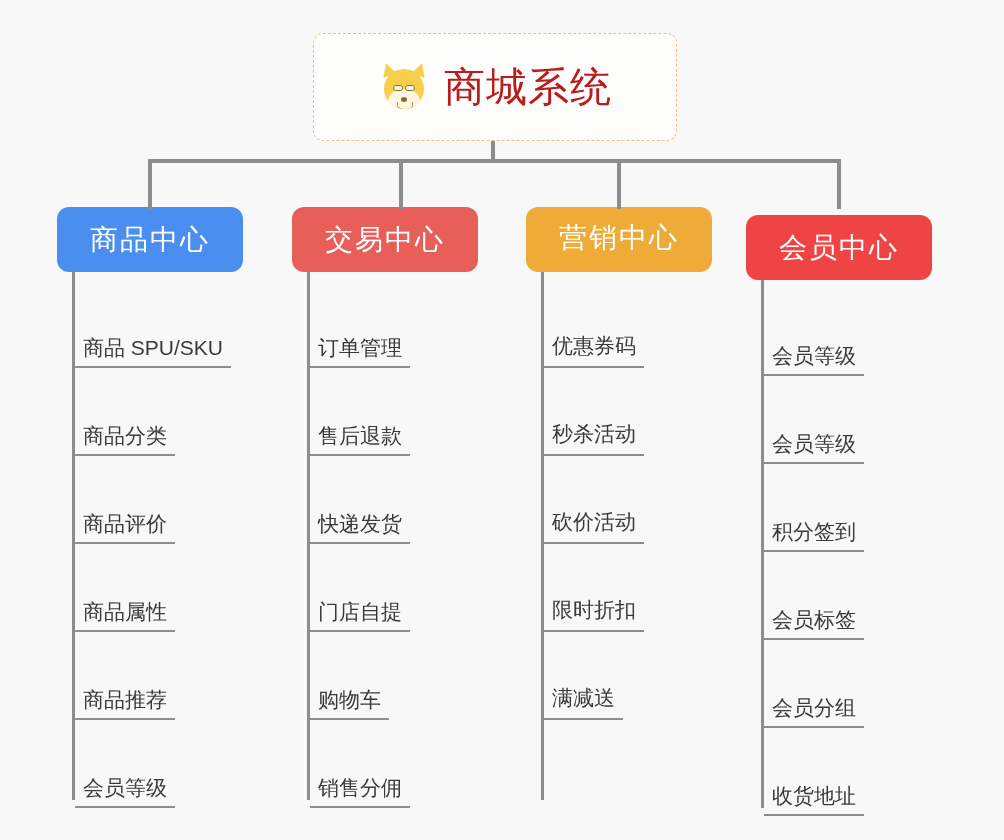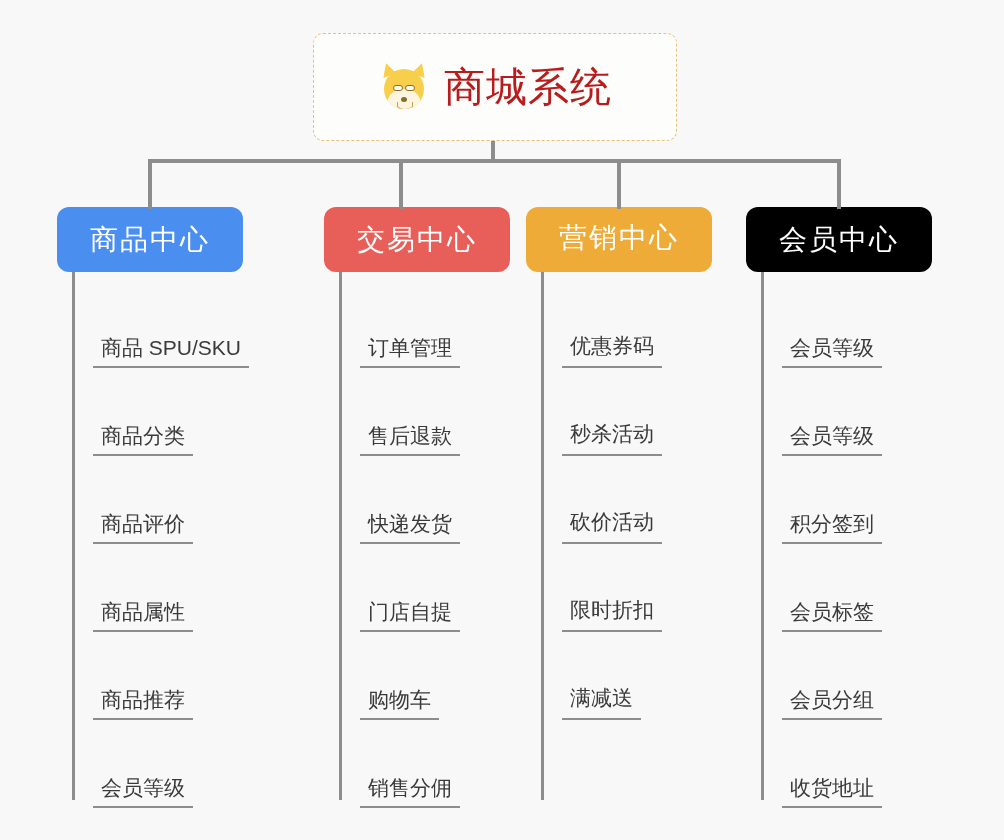--- a/index.html
+++ b/index.html
@@ -169,21 +169,21 @@
     background: #8d8d8d;
   }
   .leaf {
     position: relative;
     height: 88px;
     box-sizing: border-box;
     display: flex;
     align-items: flex-end;
   }
   .leaf-label {
-    margin-left: 36px;
+    margin-left: 18px;
     padding: 0 8px 7px 8px;
     font-size: 21px;
     color: #3a3a3a;
     white-space: nowrap;
     border-bottom: 2px solid #8d8d8d;
     line-height: 1.1;
   }
 </style>
 </head>
 <body>
@@ -226,21 +226,21 @@
             <span class="leaf-label">商品属性</span>
           </div>
           <div class="leaf">
             <span class="leaf-label">商品推荐</span>
           </div>
           <div class="leaf">
             <span class="leaf-label">会员等级</span>
           </div>
         </div>
       </div>
-      <div class="branch" style="left: 324px;">
+      <div class="branch" style="left: 292px;">
         <div class="branch-header" style="background: rgb(232, 95, 90);">交易中心</div>
         <div class="branch-body">
           <div class="branch-spine" style="height: 528px;"></div>
           <div class="leaf">
             <span class="leaf-label">订单管理</span>
           </div>
           <div class="leaf">
             <span class="leaf-label">售后退款</span>
           </div>
           <div class="leaf">
@@ -272,21 +272,21 @@
           </div>
           <div class="leaf">
             <span class="leaf-label">限时折扣</span>
           </div>
           <div class="leaf">
             <span class="leaf-label">满减送</span>
           </div>
         </div>
       </div>
       <div class="branch" style="left: 746px;">
-        <div class="branch-header" style="background: #000000;">会员中心</div>
+        <div class="branch-header" style="background: #ef4444; margin-top: 8px;">会员中心</div>
         <div class="branch-body">
           <div class="branch-spine" style="height: 528px;"></div>
           <div class="leaf">
             <span class="leaf-label">会员等级</span>
           </div>
           <div class="leaf">
             <span class="leaf-label">会员等级</span>
           </div>
           <div class="leaf">
             <span class="leaf-label">积分签到</span>

